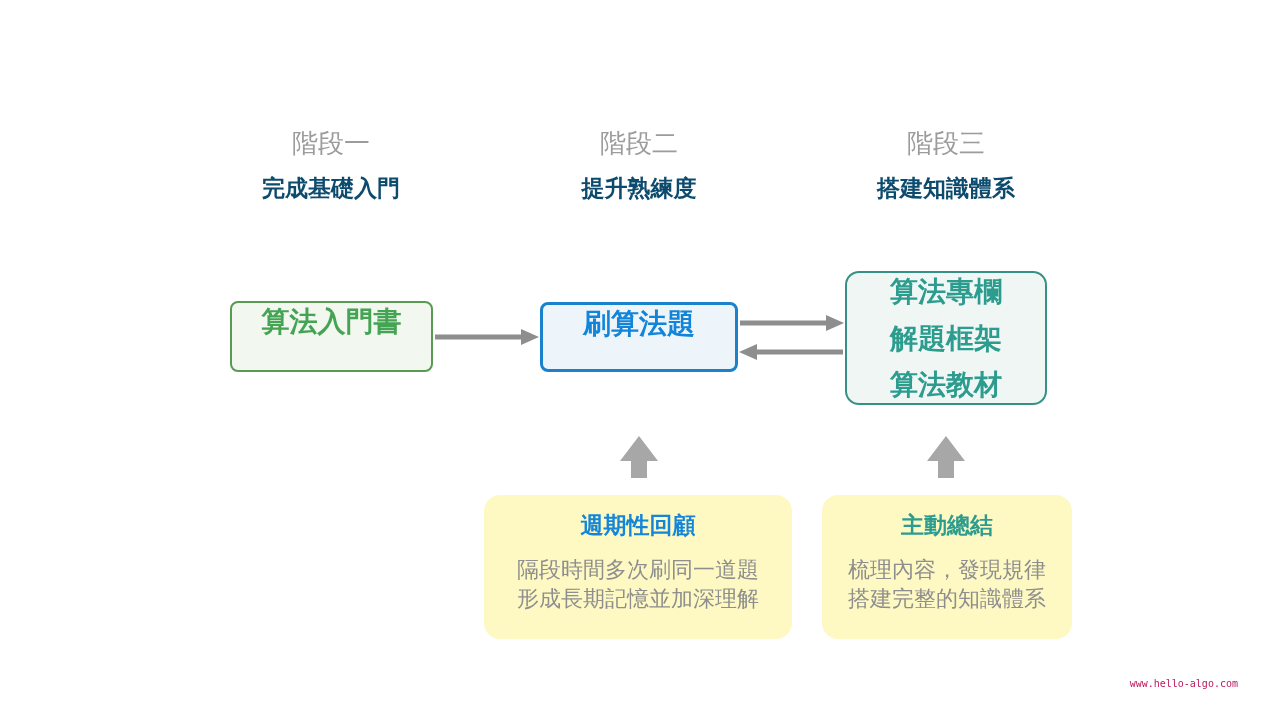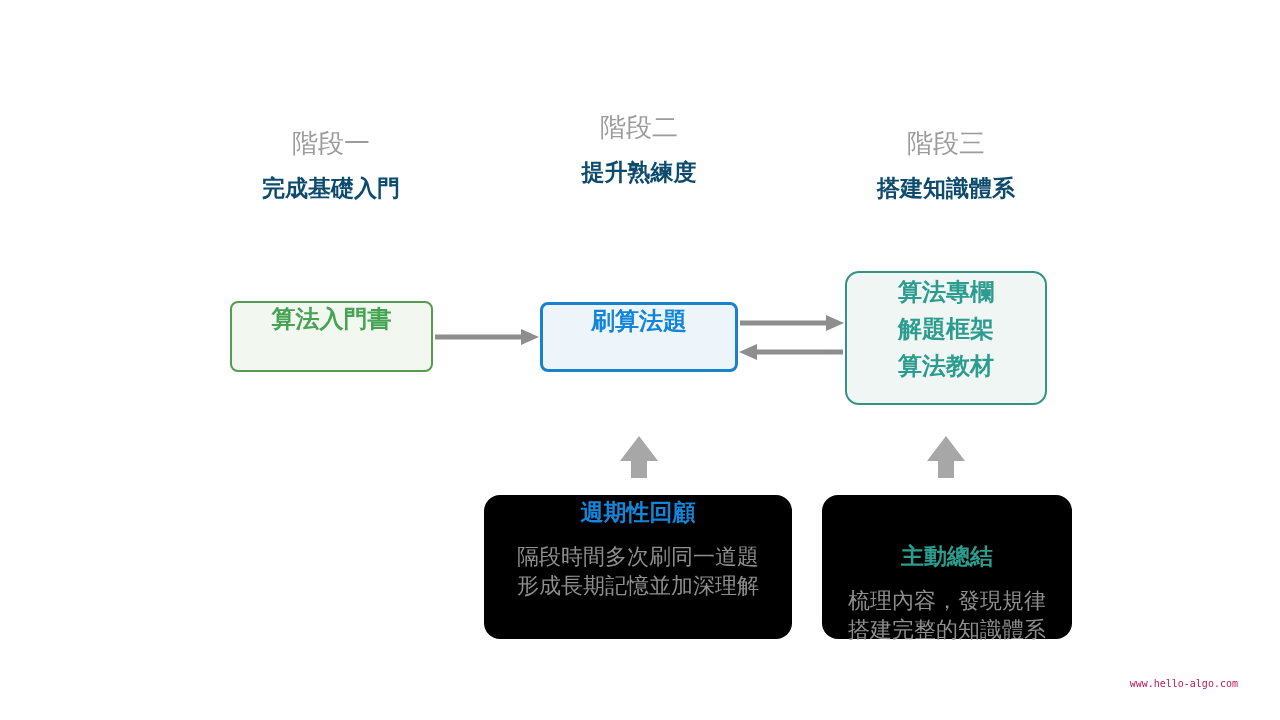--- a/index.html
+++ b/index.html
@@ -33,23 +33,23 @@
     font-weight: 700;
     color: #0c4a6e;
     line-height: 28px;
   }
   .node {
     position: absolute;
     box-sizing: border-box;
     display: flex;
     flex-direction: column;
     align-items: center;
-    justify-content: flex-start;
+    justify-content: space-between;
     font-weight: 700;
-    font-size: 24px;
+    font-size: 28px;
   }
   .node-book {
     left: 230px; top: 301px; width: 203px; height: 71px;
     border: 2.5px solid #579a52;
     background: #f2f7ef;
     border-radius: 8px;
     color: #45a354;
   }
   .node-practice {
     left: 540px; top: 302px; width: 198px; height: 70px;
@@ -69,34 +69,34 @@
     line-height: 37px;
   }
   .arrows-layer {
     position: absolute;
     left: 0; top: 0;
     pointer-events: none;
   }
   .note {
     position: absolute;
     box-sizing: border-box;
-    background: #000000;
+    background: #fef9c3;
     border-radius: 16px;
     text-align: center;
-    padding-top: 2px;
+    padding-top: 15px;
   }
   .note-left  { left: 484px; top: 495px; width: 308px; height: 144px; }
   .note-right { left: 822px; top: 495px; width: 250px; height: 144px; }
   .note-title {
     font-size: 23px;
     font-weight: 700;
     line-height: 30px;
   }
   .note-title-blue { color: #1486d9; }
-  .note-title-teal { color: #2b9c8e; margin-top: 44px; }
+  .note-title-teal { color: #2b9c8e; }
   .note-body {
     margin-top: 15px;
     font-size: 22px;
     line-height: 29px;
     color: #8e8e8e;
   }
   .watermark {
     position: absolute;
     right: 42px;
     top: 678px;
@@ -107,21 +107,21 @@
 </style>
 </head>
 <body>
 
 <div class="canvas">
 
   <div class="stage-header" style="left:181px; top:128px;">
     <div class="stage-label">階段一</div>
     <div class="stage-subtitle">完成基礎入門</div>
   </div>
-  <div class="stage-header" style="left:489px; top:112px;">
+  <div class="stage-header" style="left:489px; top:128px;">
     <div class="stage-label">階段二</div>
     <div class="stage-subtitle">提升熟練度</div>
   </div>
   <div class="stage-header" style="left:796px; top:128px;">
     <div class="stage-label">階段三</div>
     <div class="stage-subtitle">搭建知識體系</div>
   </div>
 
   <svg class="arrows-layer" width="1280" height="720" viewBox="0 0 1280 720">
 

